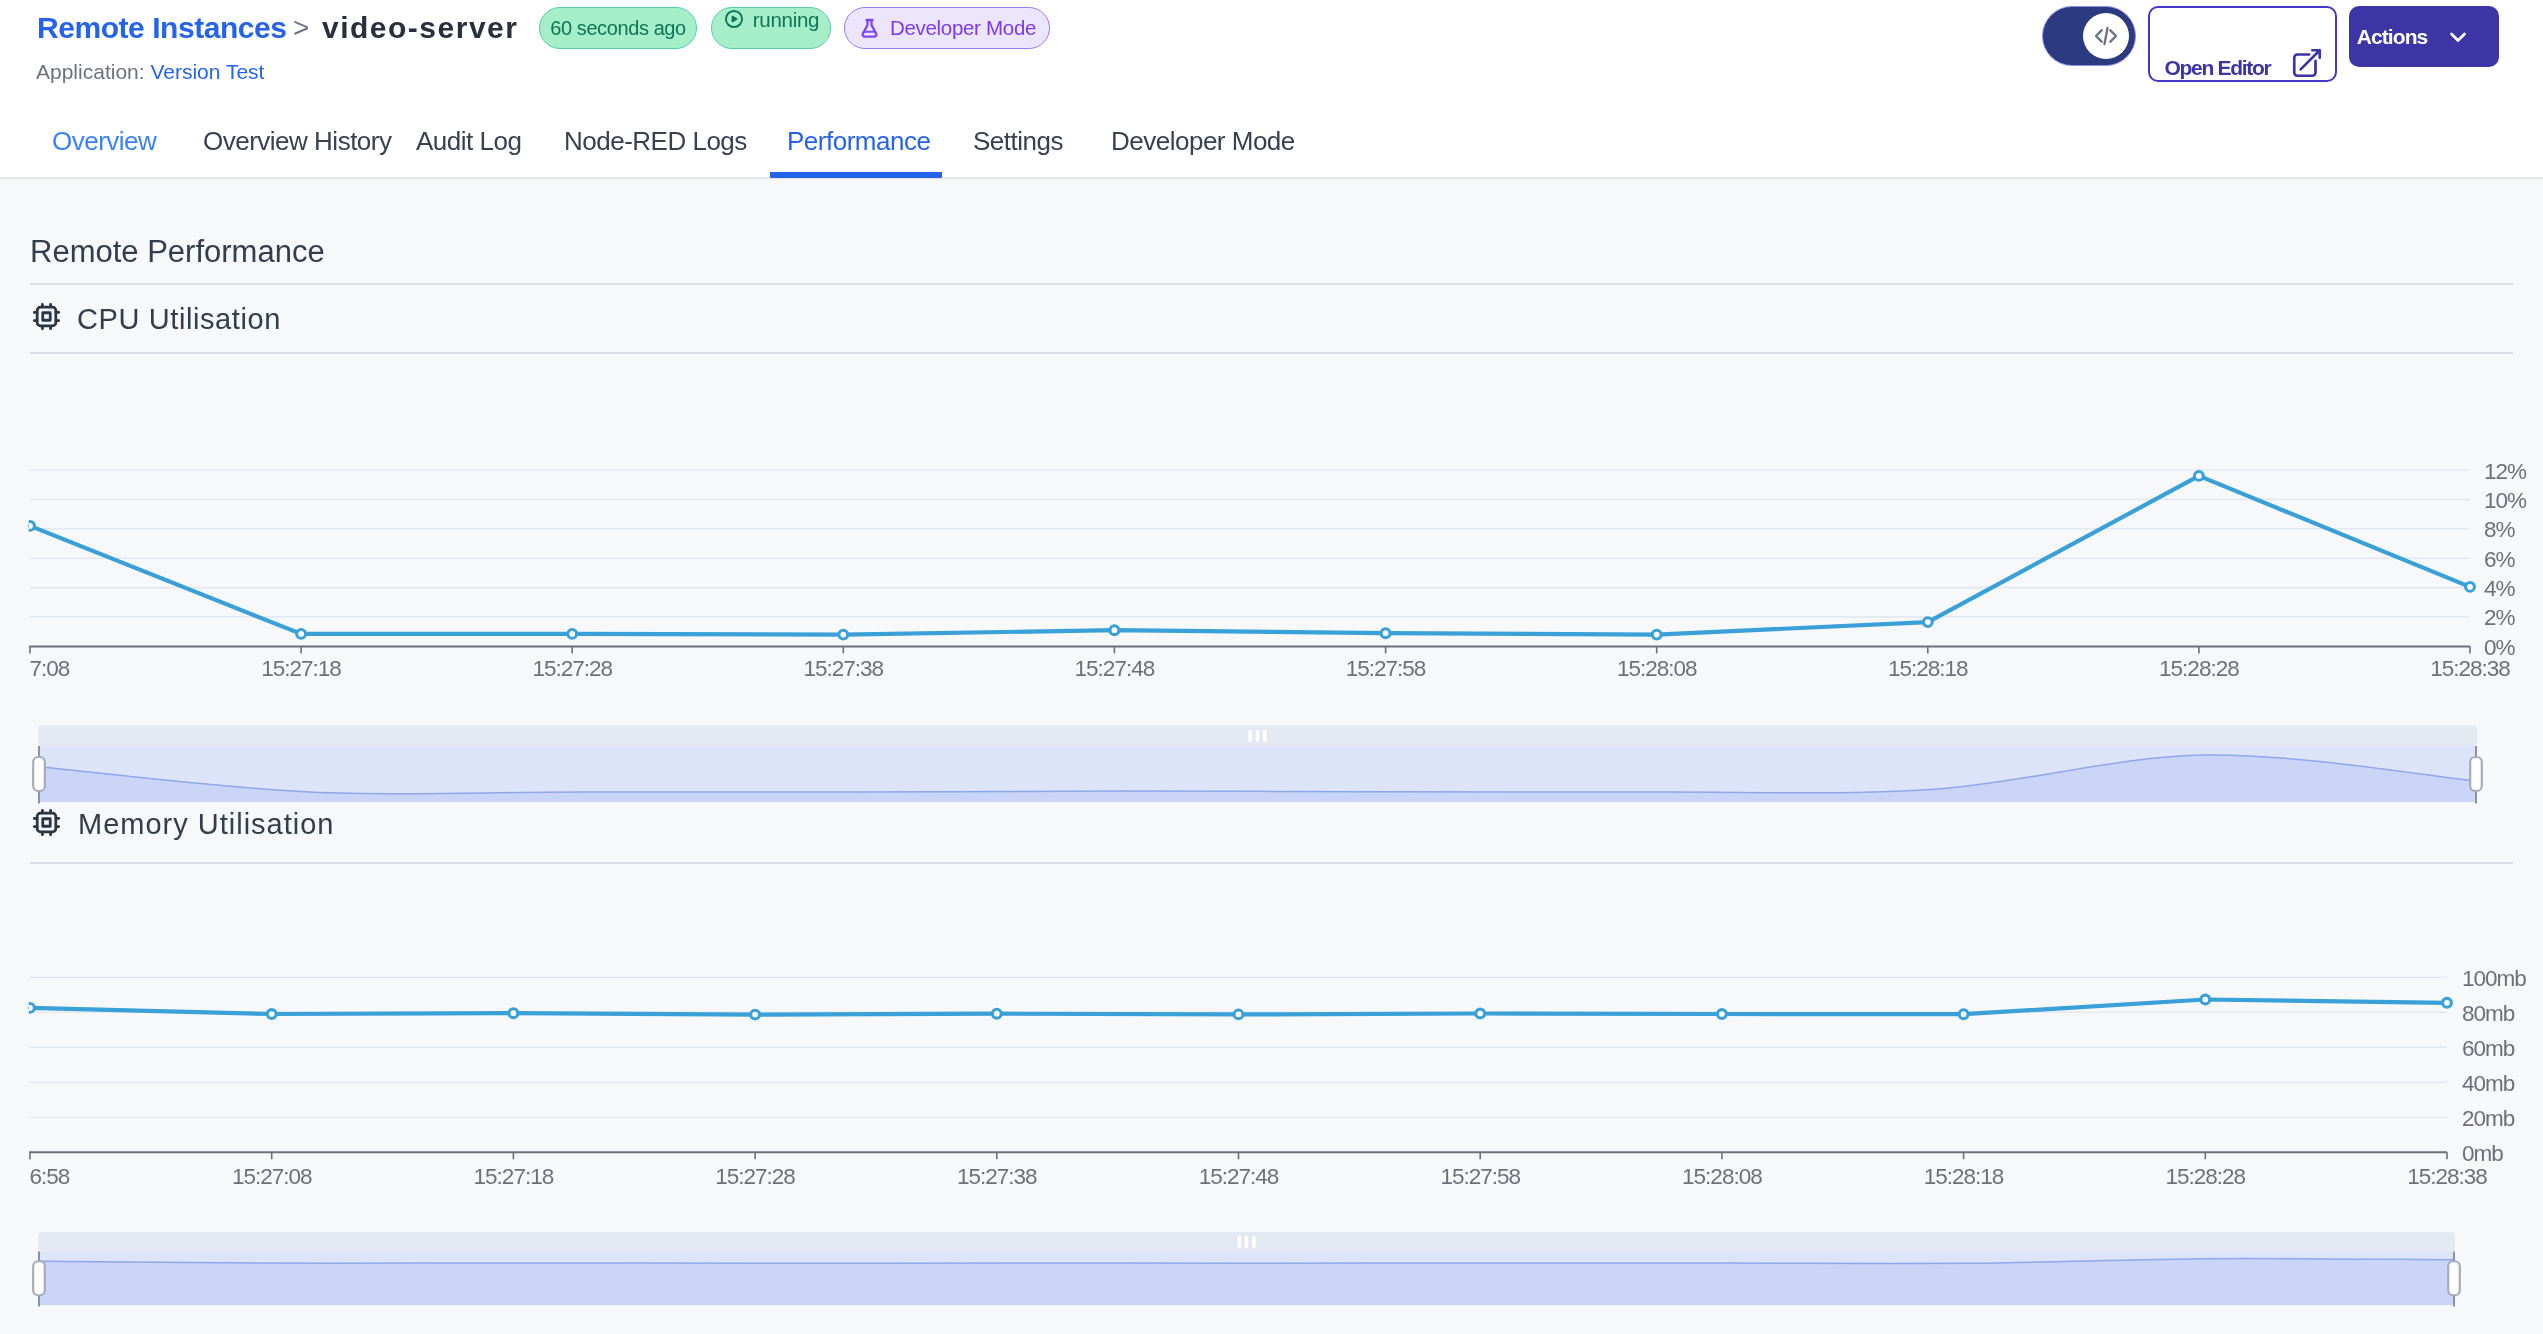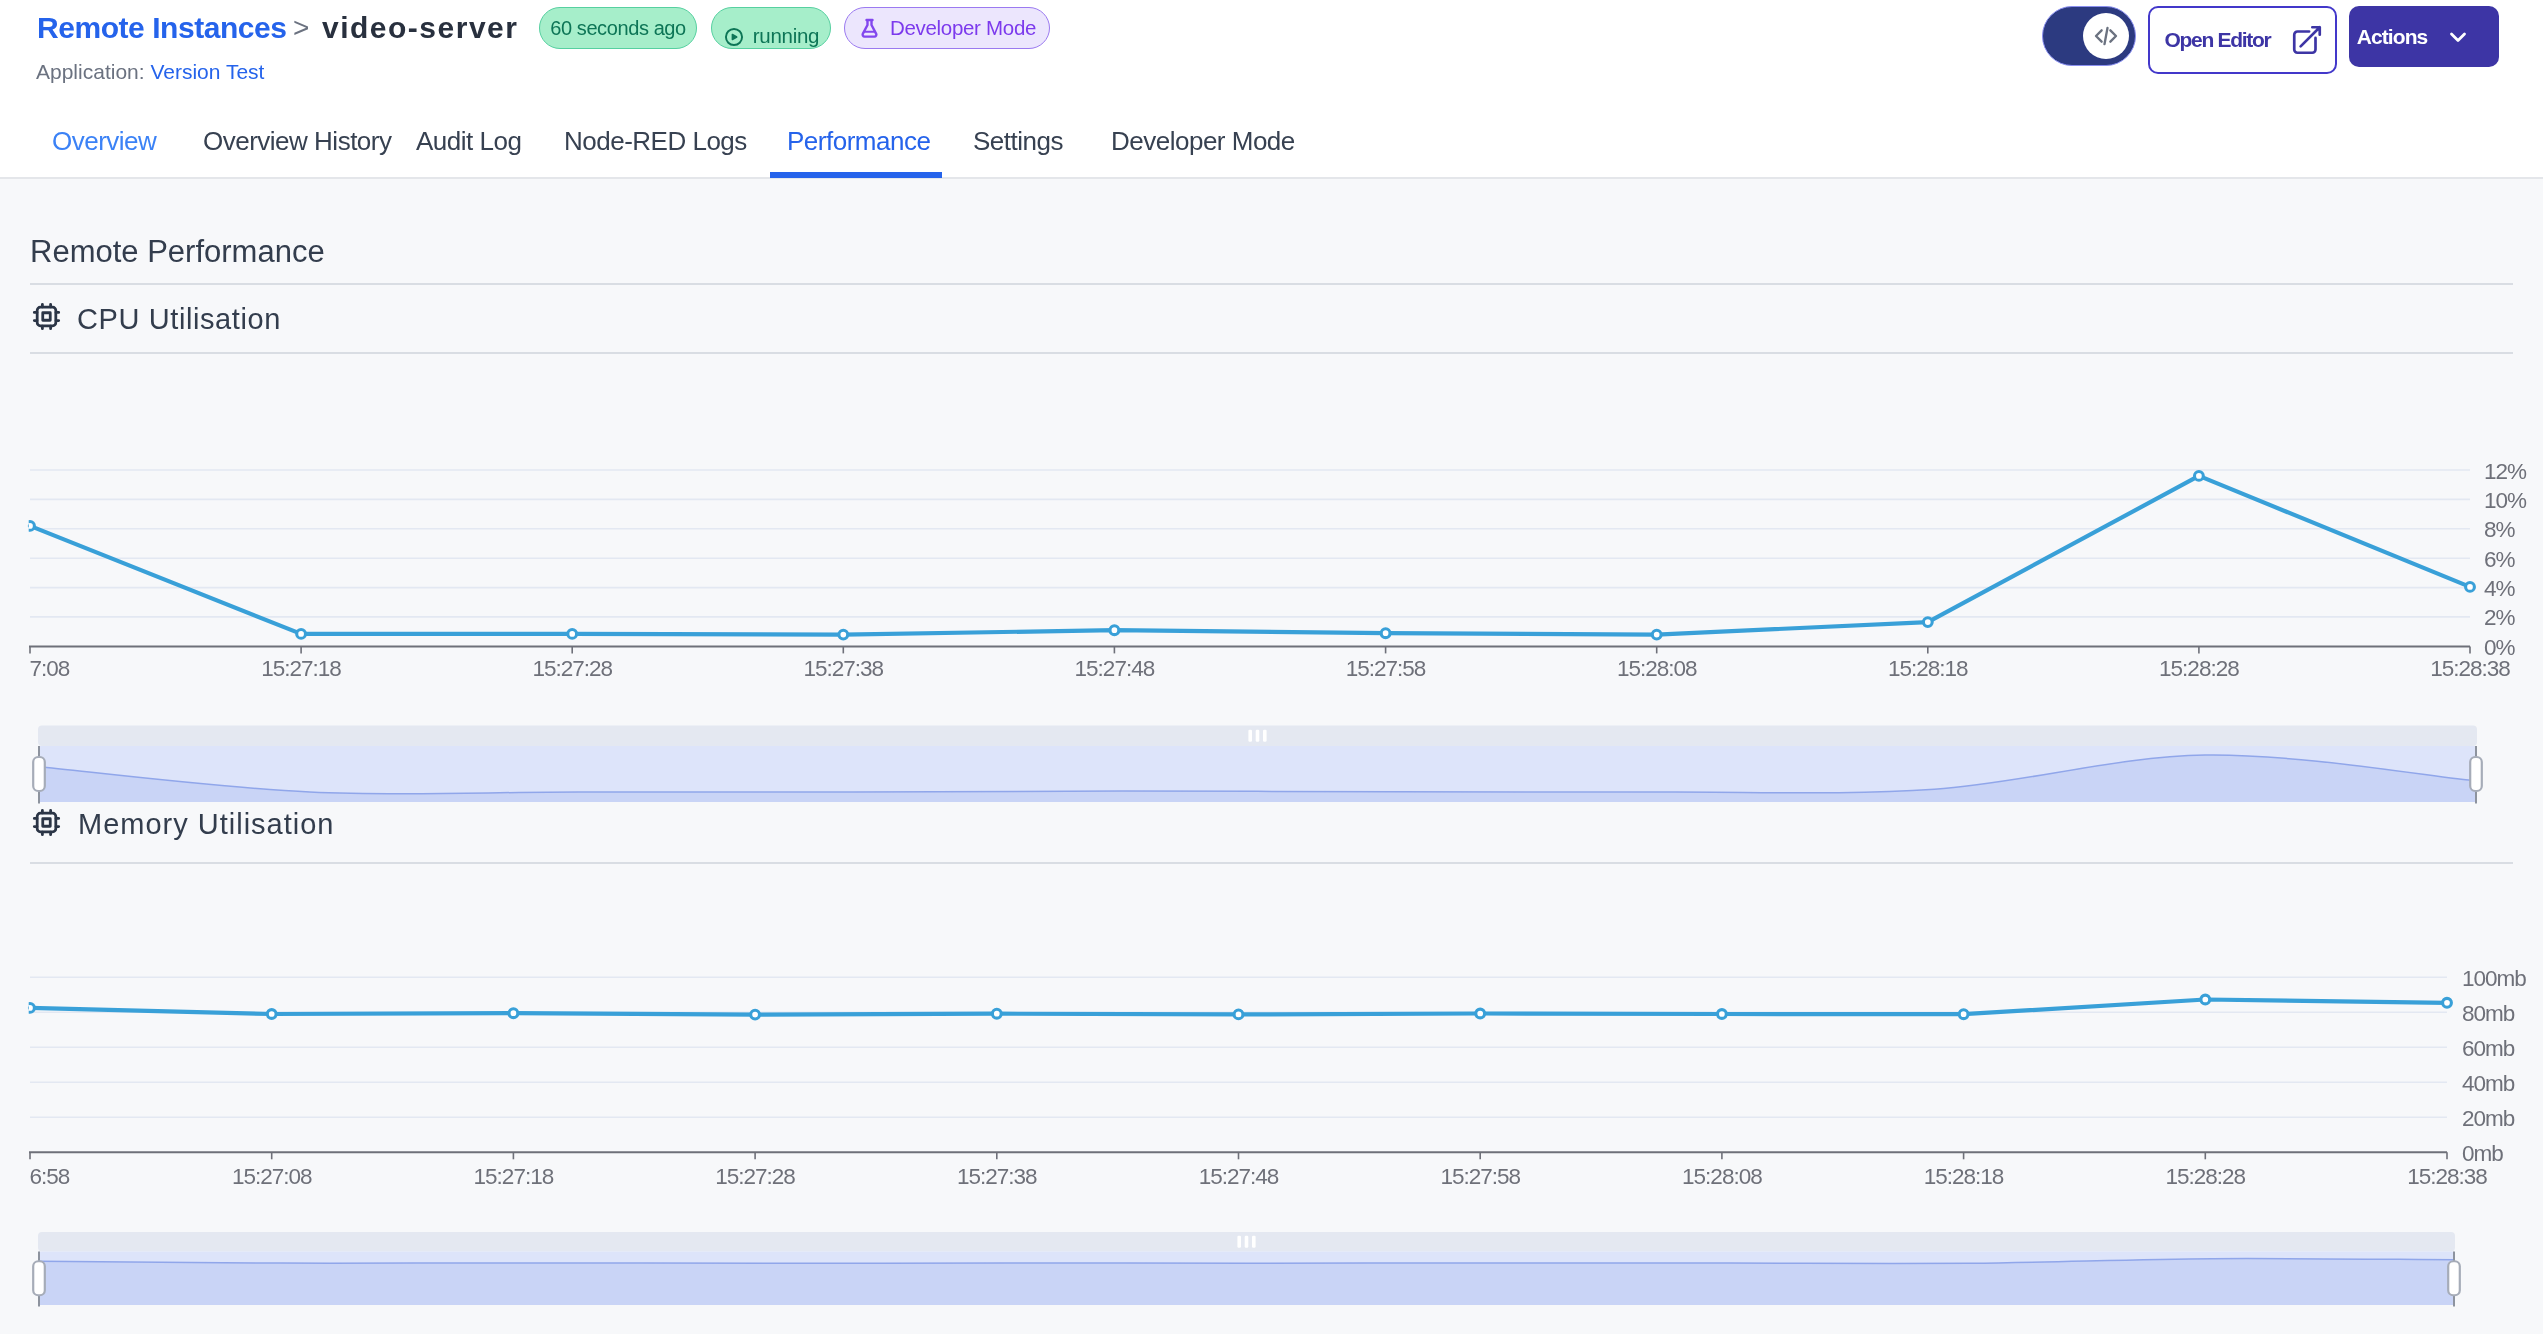--- a/index.html
+++ b/index.html
@@ -6,42 +6,42 @@
 .a{position:absolute;white-space:nowrap}
 </style></head><body>
 <div class="page">
 <div class="a" style="left:0;top:178px;width:2543px;height:1156px;background:#f7f8fa"></div>
 <div class="a" style="left:0;top:177px;width:2543px;height:1.5px;background:#e4e6ea"></div>
 <div class="a" style="left:37px;top:13px;font-size:30px;font-weight:700;letter-spacing:-0.45px;color:#2563eb;line-height:1">Remote Instances</div>
 <div class="a" style="left:293px;top:14px;font-size:28px;color:#6b7280;line-height:1">&gt;</div>
 <div class="a" style="left:322px;top:13px;font-size:30px;font-weight:700;letter-spacing:1.5px;color:#28303e;line-height:1">video-server</div>
 <div class="a" style="left:36px;top:61px;font-size:21px;color:#6b7280;line-height:1">Application: <span style="color:#2563eb">Version Test</span></div>
 <div class="a" style="left:539px;top:7px;width:158px;height:42px;border-radius:21px;background:#a6eeca;border:1.6px solid #56d0a0;display:flex;align-items:center;justify-content:center;font-size:20px;letter-spacing:-0.4px;color:#0d7556">60 seconds ago</div>
-<div class="a" style="left:711px;top:7px;width:120px;height:42px;border-radius:21px;background:#a6eeca;border:1.6px solid #56d0a0;display:flex;align-items:flex-end;justify-content:center;gap:8px;font-size:20.5px;letter-spacing:-0.3px;color:#0d7556">
+<div class="a" style="left:711px;top:7px;width:120px;height:42px;border-radius:21px;background:#a6eeca;border:1.6px solid #56d0a0;display:flex;align-items:flex-start;justify-content:center;gap:8px;font-size:20.5px;letter-spacing:-0.3px;color:#0d7556">
       <svg width="22" height="22" viewBox="0 0 24 24" fill="none" stroke="#0d7556" stroke-width="2.1">
         <circle cx="12" cy="12" r="8.8"></circle>
         <path d="M10.2 9.2v5.6l4.8-2.8Z" fill="#0d7556" stroke="#0d7556" stroke-width="1.6" stroke-linejoin="round"></path>
       </svg>
       <span>running</span>
     </div>
 <div class="a" style="left:844px;top:7px;width:206px;height:42px;border-radius:21px;background:#ece6fd;border:1.6px solid #9b7af0;display:flex;align-items:center;justify-content:center;gap:9px;font-size:20.5px;letter-spacing:-0.3px;color:#7c3aed">
       <svg width="23" height="23" viewBox="0 0 24 24" fill="none" stroke="#8247ee" stroke-width="2.5" stroke-linecap="round" stroke-linejoin="round">
         <path d="M9.9 3.4v4.9L5 17.6c-.6 1.3.3 2.9 1.8 2.9h10.4c1.5 0 2.4-1.6 1.8-2.9L14.1 8.3V3.4"></path>
         <path d="M8.9 3.2h6.2"></path>
         <path d="M6.9 15.4h10.2" stroke-width="2.2"></path>
       </svg>
       <span>Developer Mode</span>
     </div>
 <div class="a" style="left:2042px;top:6px;width:94px;height:60px;border-radius:30px;background:#2c3a80;border:1.5px solid #8a8ff0"></div>
 <div class="a" style="left:2083px;top:13px;width:46px;height:46px;border-radius:50%;background:#fff;display:flex;align-items:center;justify-content:center">
       <svg width="30" height="30" viewBox="0 0 24 24" fill="none" stroke="#6b7280" stroke-width="1.9" stroke-linecap="round" stroke-linejoin="round">
         <path d="M8.5 7.5 4 12l4.5 4.5M15.5 7.5 20 12l-4.5 4.5M13.2 5.5l-2.4 13"></path>
       </svg>
     </div>
-<div class="a" style="left:2148px;top:6px;width:189px;height:68px;border-radius:10px;background:#fff;border:2px solid #4338ca;display:flex;align-items:center;justify-content:center;gap:20px;padding-left:4px">
+<div class="a" style="left:2148px;top:6px;width:189px;height:76px;border-radius:10px;background:#fff;border:2px solid #4338ca;display:flex;align-items:flex-end;justify-content:center;gap:20px;padding-left:4px">
       <span style="font-size:21px;font-weight:700;letter-spacing:-1.3px;color:#3d35a5">Open Editor</span>
       <svg width="34" height="34" viewBox="0 0 24 24" fill="none" stroke="#3d35a5" stroke-width="1.9" stroke-linecap="round" stroke-linejoin="round">
         <path d="M13.5 6H5.25A2.25 2.25 0 0 0 3 8.25v10.5A2.25 2.25 0 0 0 5.25 21h10.5A2.25 2.25 0 0 0 18 18.75V10.5"></path>
         <path d="M7.5 16.5 21 3m0 0h-5.25M21 3v5.25"></path>
       </svg>
     </div>
 <div class="a" style="left:2349px;top:6px;width:150px;height:61px;border-radius:10px;background:#3d35a5;display:flex;align-items:center;justify-content:center;gap:18px;padding-right:20px">
       <span style="font-size:21px;font-weight:700;letter-spacing:-0.9px;color:#fff">Actions</span>
       <svg width="26" height="26" viewBox="0 0 24 24" fill="none" stroke="#ffffff" stroke-width="2.6" stroke-linecap="round" stroke-linejoin="round">
         <path d="m6 9.3 6 6 6-6"></path>

